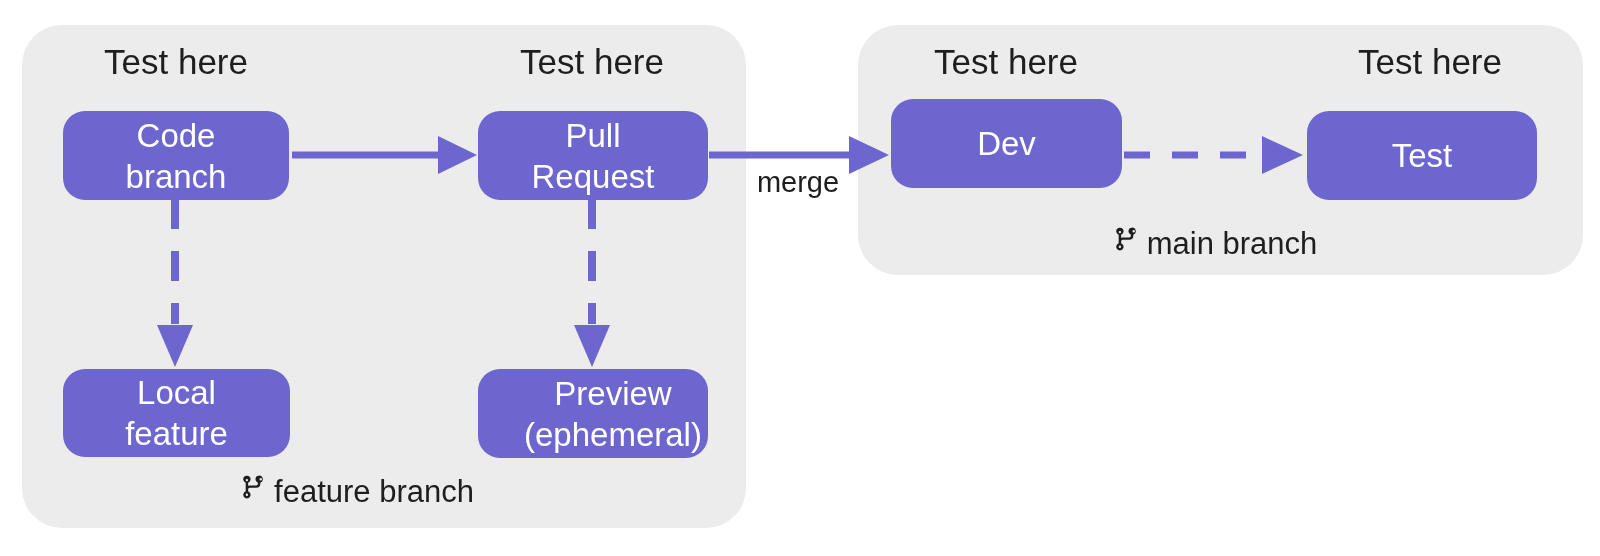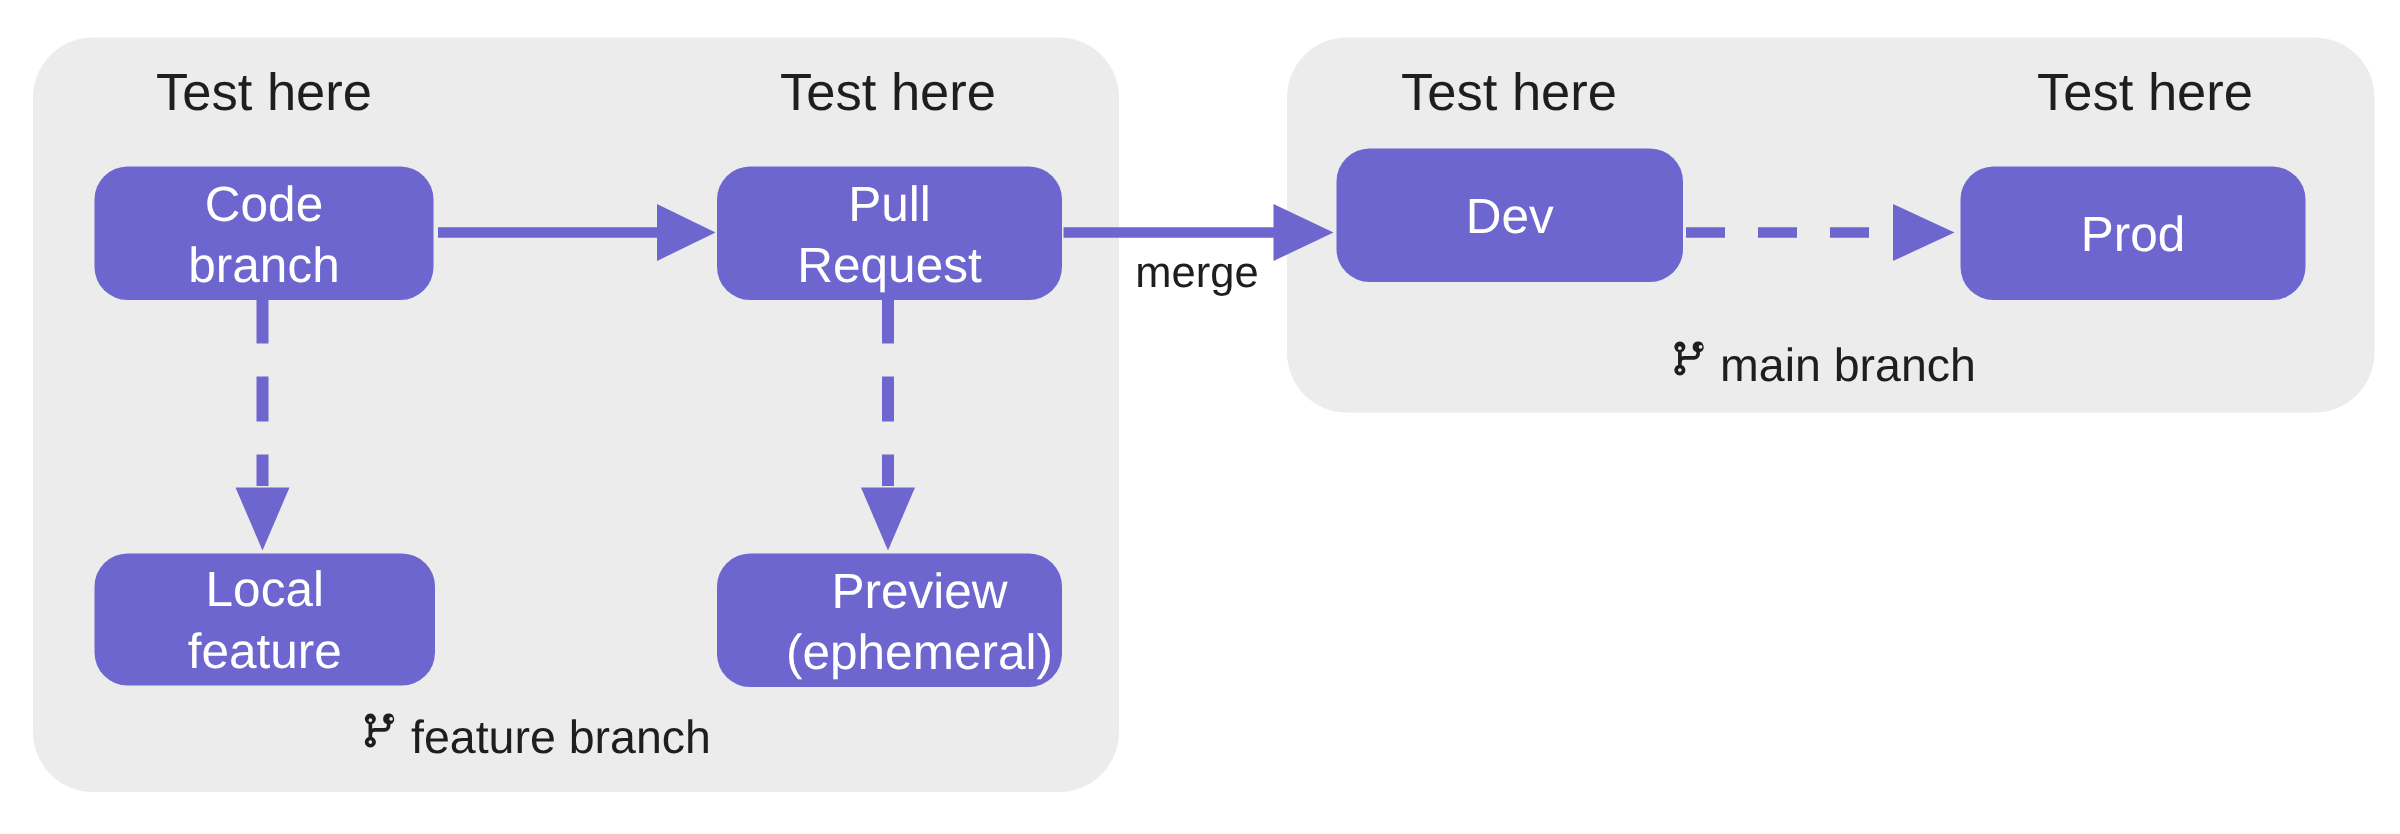--- a/index.html
+++ b/index.html
@@ -99,21 +99,21 @@
 
   <div class="node node-code">Code
 branch</div>
   <div class="node node-pull">Pull
 Request</div>
   <div class="node node-local">Local
 feature</div>
   <div class="node node-preview">Preview
 (ephemeral)</div>
   <div class="node node-dev">Dev</div>
-  <div class="node node-prod">Prod</div>
+  <div class="node node-prod">Test</div>
 
   <div class="edge-label">merge</div>
 
   <div class="branch-label branch-label-feature">
     <span class="git-icon">
       <svg viewBox="0 0 16 16" aria-hidden="true">
           <path d="M9.5 3.25a2.25 2.25 0 1 1 3 2.122V6A2.5 2.5 0 0 1 10 8.5H6a1 1 0 0 0-1 1v1.128a2.251 2.251 0 1 1-1.5 0V5.372a2.25 2.25 0 1 1 1.5 0v1.836A2.5 2.5 0 0 1 6 7h4a1 1 0 0 0 1-1v-.628a2.25 2.25 0 0 1-1.5-2.122ZM4.25 13.5a.75.75 0 1 0 0-1.5.75.75 0 0 0 0 1.5Zm8.5-9.5a.75.75 0 1 0 0-1.5.75.75 0 0 0 0 1.5ZM4.25 4.5a.75.75 0 1 0 0-1.5.75.75 0 0 0 0 1.5Z"></path>
         </svg>
     </span>
     <span>feature branch</span>

